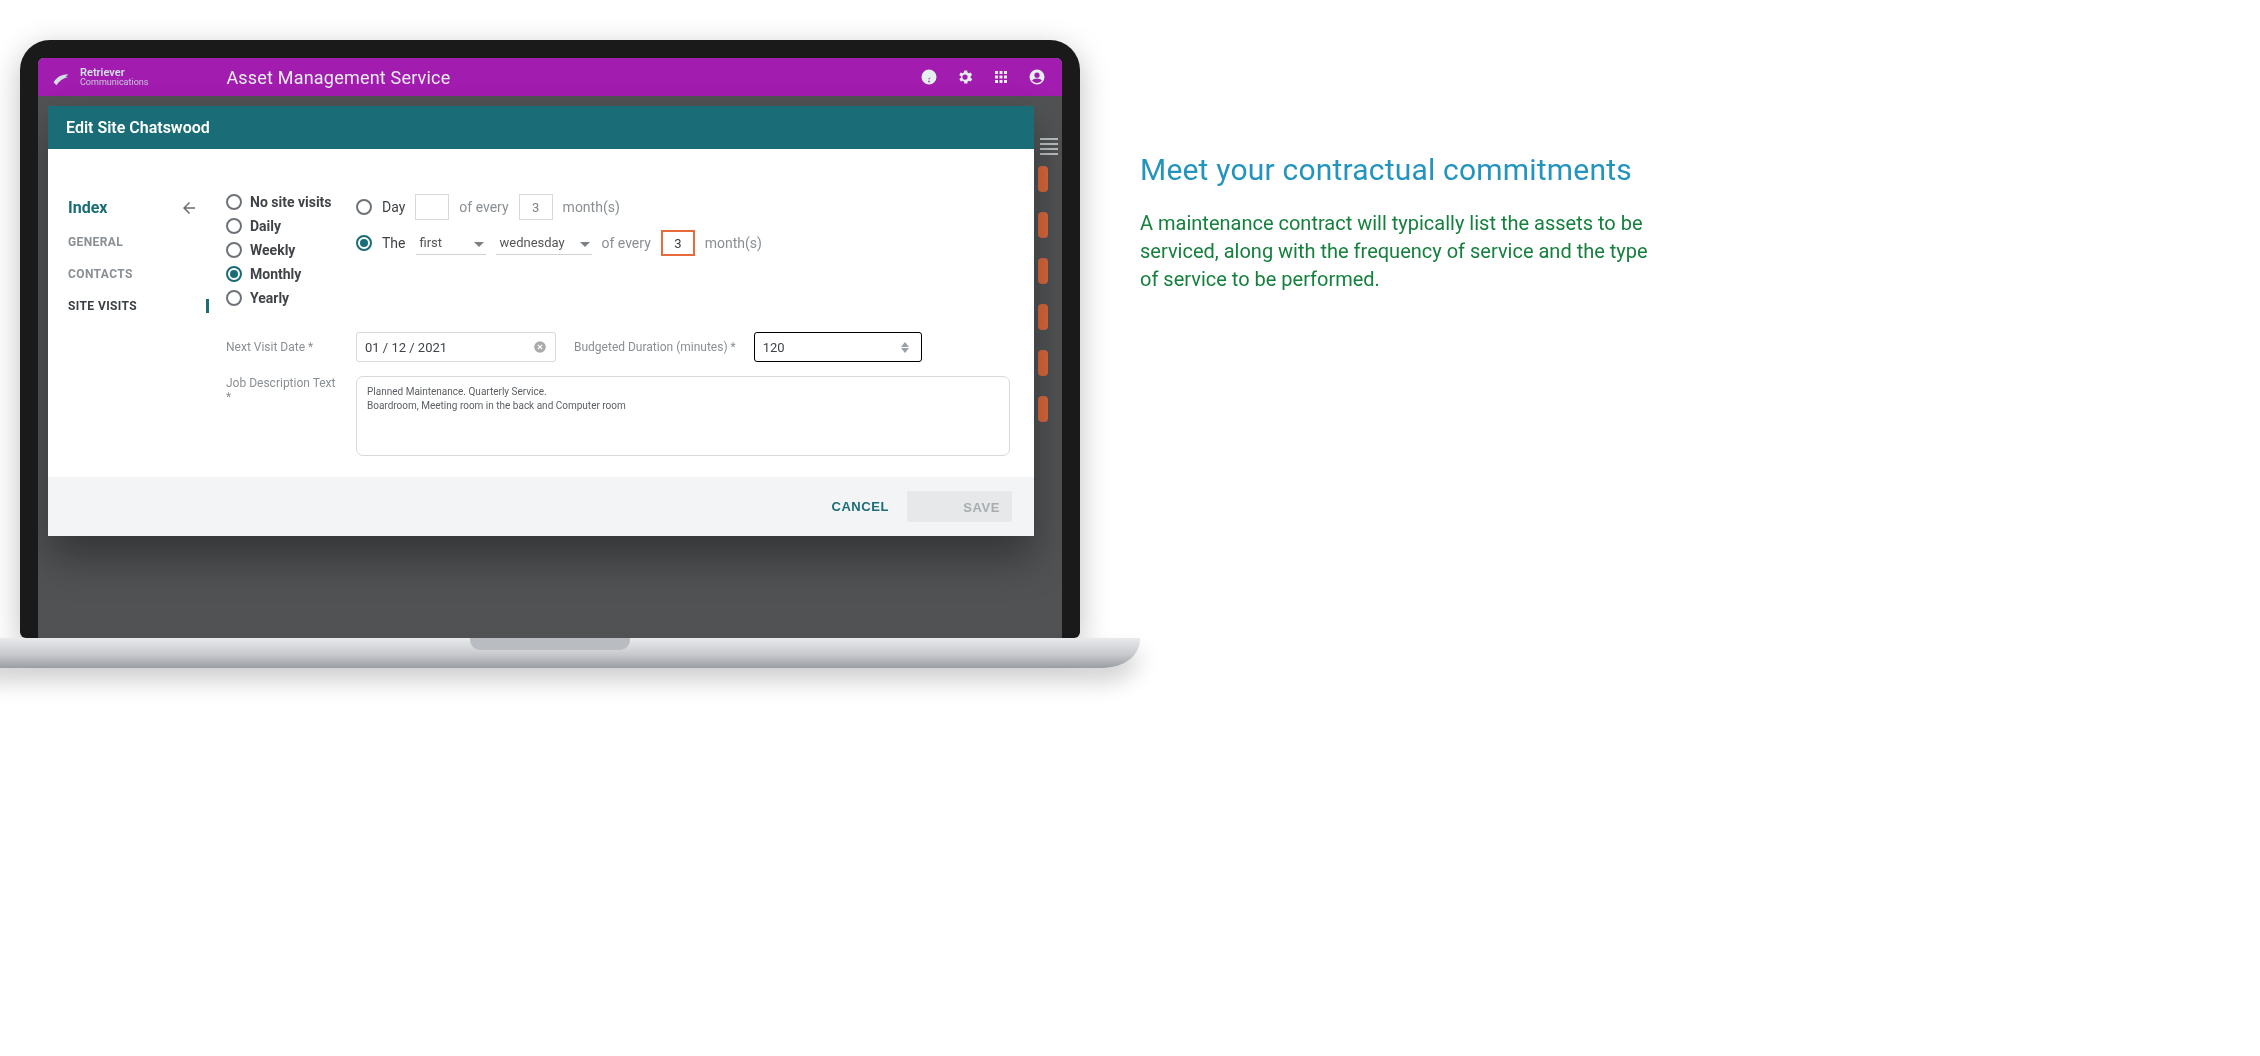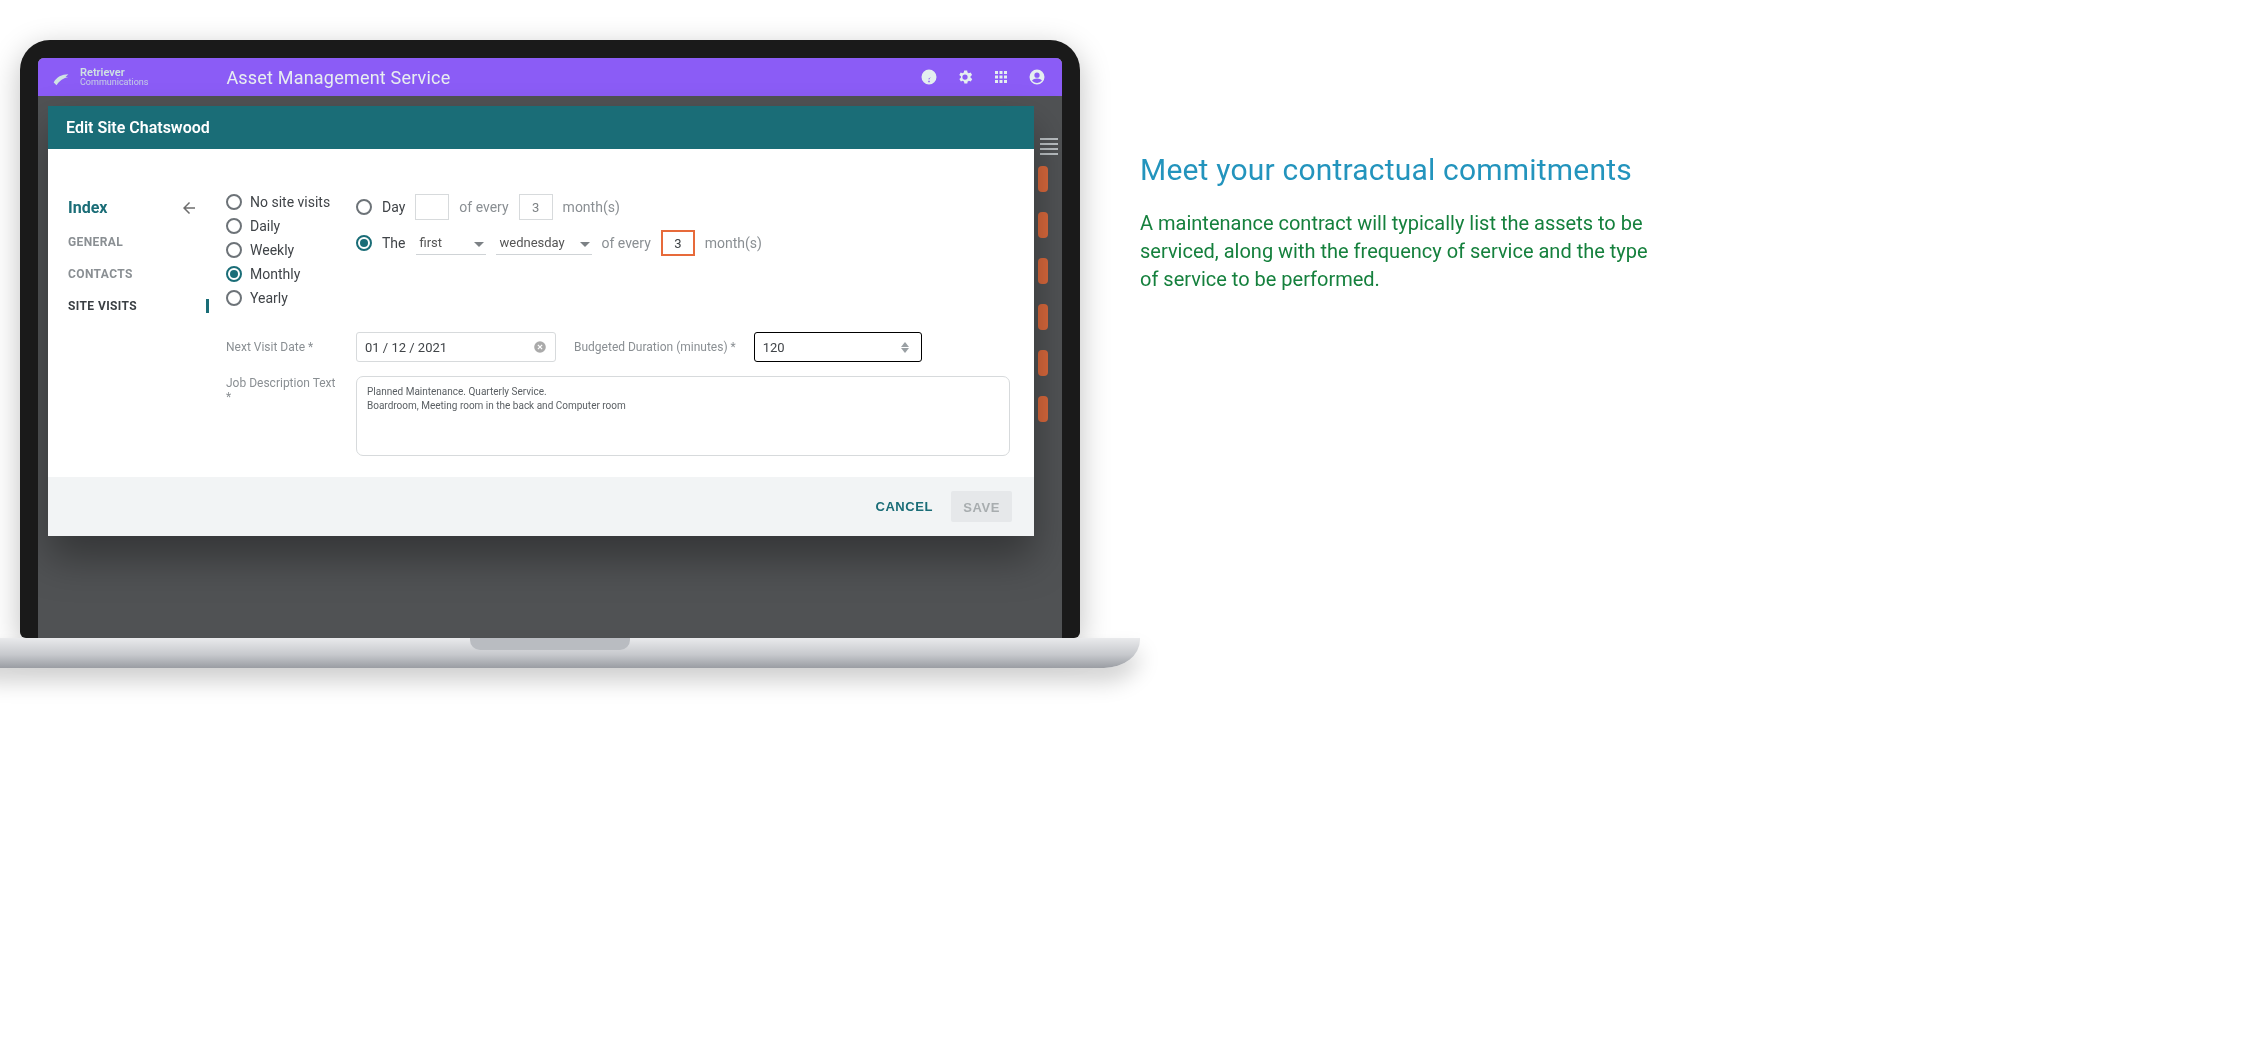--- a/index.html
+++ b/index.html
@@ -53,21 +53,21 @@
       background: #b9bcc1;
       border-radius: 0 0 10px 10px;
     }
     
     .app {
       position: absolute; inset: 0;
       background: #7b7f82;
     }
     .app-header {
       height: 38px;
-      background: #8b5cf6;
+      background: #a21caf;
       color: #e8eef0;
       display: flex;
       align-items: center;
       padding: 0 16px 0 10px;
       font-size: 18px;
       gap: 10px;
     }
     .brand {
       display: flex; align-items: center; gap: 6px;
       color: #cfe2e3; font-size: 10px; line-height: 1;
@@ -122,21 +122,21 @@
       font-size: 12px; letter-spacing: .4px; color: #8a8f93; font-weight: 700; cursor: pointer;
     }
     .nav-item.active {
       color: #3a3f43; border-right: 3px solid #1a6d77; padding-right: 10px; margin-right: -1px;
     }
     .content { flex: 1; padding: 14px 24px 0 18px; }
     .freq-radio {
       display: flex; flex-direction: column; gap: 8px;
       float: left; width: 130px; margin-bottom: 12px;
     }
-    .rb { display: flex; align-items: center; gap: 8px; font-size: 14px; color: #404448; cursor: pointer; }
+    .rb { display: flex; align-items: center; gap: 8px; font-size: 14px; color: #404448; cursor: pointer; font-weight: bold; }
     .rc {
       width: 16px; height: 16px; border: 2px solid #6d7378; border-radius: 50%; display: inline-flex; align-items: center; justify-content: center;
     }
     .rc.sel { border-color: #1a6d77; }
     .rc.sel::after { content: ""; width: 8px; height: 8px; border-radius: 50%; background: #1a6d77; }
     .patterns { margin-left: 130px; display: flex; flex-direction: column; gap: 10px; }
     .row { display: flex; align-items: center; gap: 10px; color: #8a8f93; font-size: 14px; }
     .row .rc-label { color: #404448; }
     .smallbox {
       width: 34px; height: 26px; border: 1px solid #d7dadc; background: #fff; text-align: center; font-size: 13px; color: #7d8285;
@@ -167,21 +167,21 @@
     .textarea {
       border: 1px solid #d7dadc; border-radius: 7px; padding: 8px 10px; font-size: 10px; color: #5a5f63; line-height: 1.35;
       height: 80px; white-space: pre-line; flex: 1;
     }
     .modal-actions {
       background: #f2f4f5; padding: 14px 22px; display: flex; justify-content: flex-end; gap: 18px;
     }
     .btn-flat { font-size: 13px; font-weight: 700; letter-spacing: .6px; cursor: pointer; background: none; border: none; }
     .btn-cancel { color: #1a6d77; }
     .btn-save-wrap { background: #e6e8ea; padding: 6px 12px; border-radius: 2px; }
-    .btn-save { color: #a8adaf; }
+    .btn-save { color: #a8adaf; margin-left: 44px; }
     
     .right-chips { position: absolute; right: 14px; top: 108px; display: flex; flex-direction: column; gap: 20px; }
     .chip { width: 10px; height: 26px; background: #e76a3a; border-radius: 4px; opacity: .9; }
     .menu-hint {
       position: absolute; right: 4px; top: 80px; width: 18px; display: flex; flex-direction: column; gap: 3px;
     }
     .menu-hint span { height: 2px; background: #b8bdc0; }
     
     .copy {
       margin-left: 60px;

